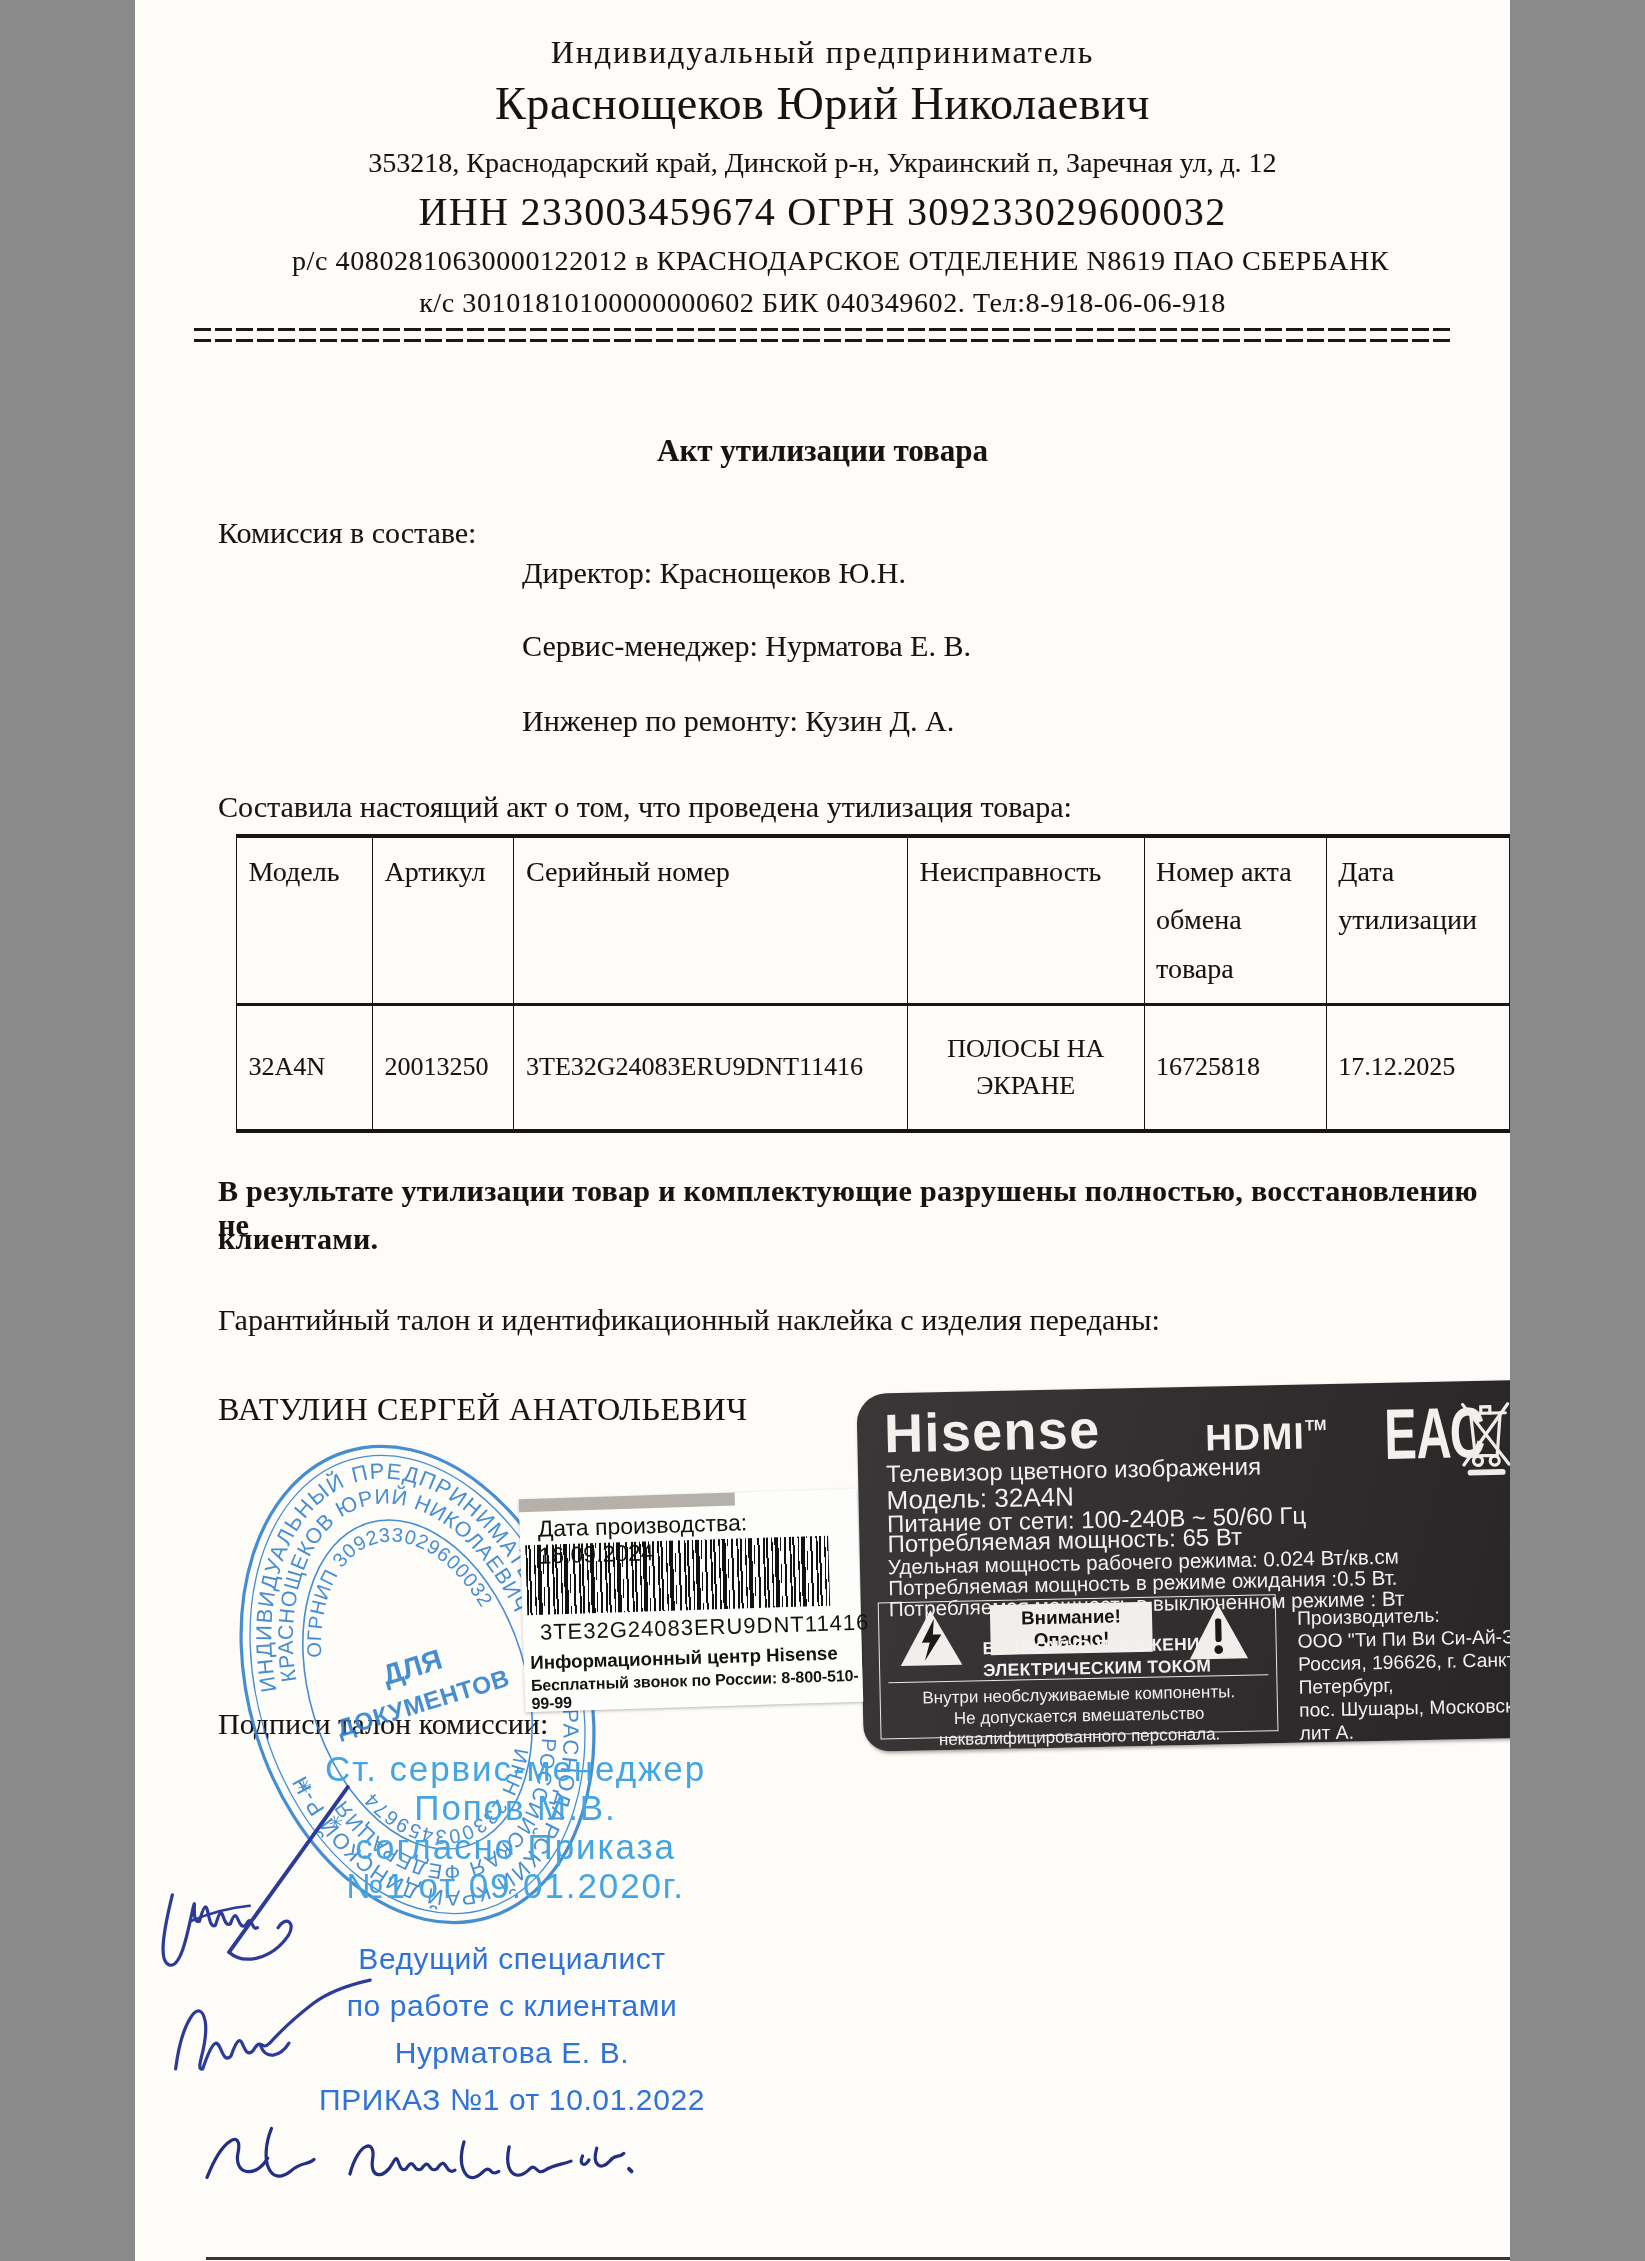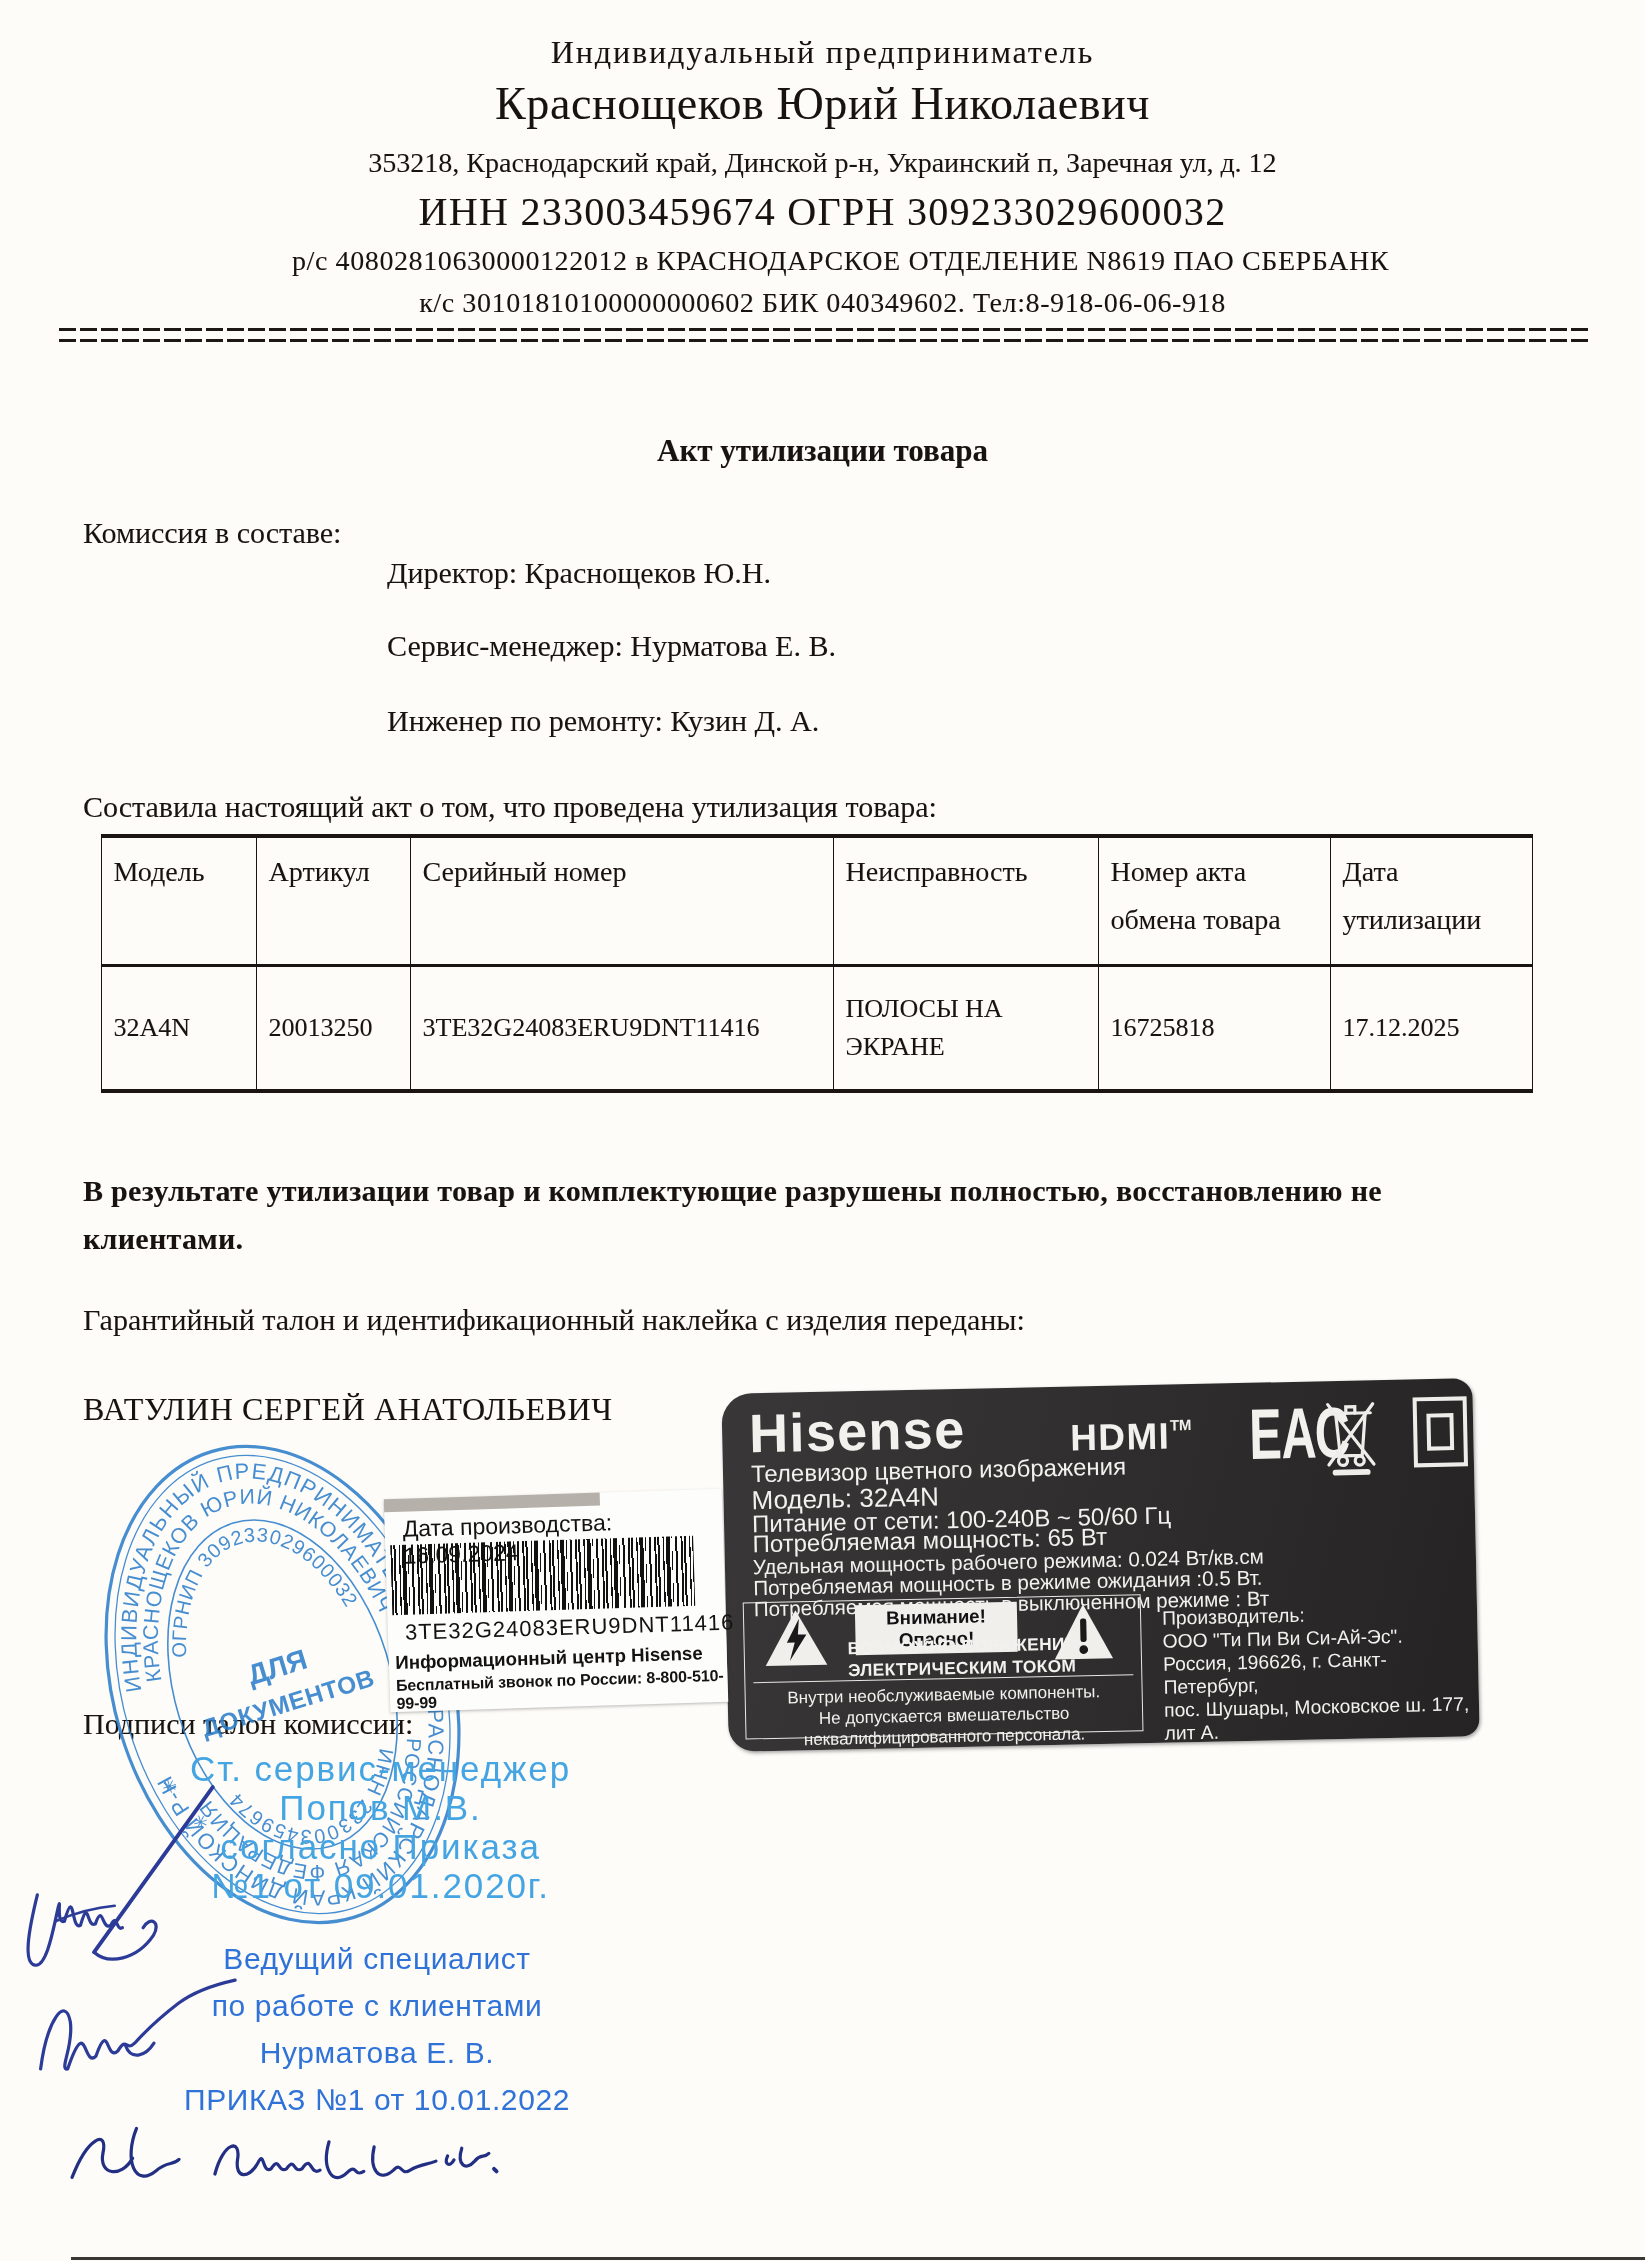--- a/index.html
+++ b/index.html
@@ -1,17 +1,17 @@
 <!DOCTYPE html>
 <html style="font-size:10.3px"><head>
 <meta charset="utf-8">
 <style>
   html,body{margin:0;padding:0;background:#8a8a8a;}
   .page{
-    position:relative; width:1645px; height:2261px; margin:0 auto;
+    position:relative; width:1375px; height:2261px; margin:0 auto;
     background:#fdfcf9; overflow:hidden;
     font-family:"Liberation Serif", serif; color:#181310;
   }
   .abs{position:absolute;}
   .ctr{left:0;right:0;text-align:center;}
   .scan-text{text-shadow:0.4px 0.4px 0 rgba(70,45,25,.22);}
 
   
   .h-line1{top:34px;font-size:32px;letter-spacing:1.9px;}
   .h-name{top:77px;font-size:46px;letter-spacing:0.6px;}
@@ -34,21 +34,21 @@
   .warranty{top:1303px;left:83px;font-size:30px;}
   .recipient{top:1391px;left:83px;font-size:32px;letter-spacing:0.6px;}
   .signatures-label{top:1707px;left:83px;font-size:30px;}
 
   
   .util-table{position:absolute;left:101px;top:834px;border-collapse:collapse;
     border-top:4.5px solid #1a1512;border-bottom:4.5px solid #1a1512;}
   .util-table td{border:1.9px solid #1a1512;font-family:"Liberation Serif",serif;}
   .util-table thead td{vertical-align:top;padding:10.3px 11.6px;font-size:28px;line-height:1.72;border-bottom:3.9px solid #1a1512;height:129px;box-sizing:border-box;}
   .util-table tbody td{vertical-align:middle;padding:6.4px 11.6px;font-size:26px;height:126px;box-sizing:border-box;}
-  .cell-fault{font-size:24.5px;line-height:1.45;}
+  .cell-fault{font-size:24.5px;line-height:1.45;text-align:center;}
 
   
   .stamp-round{left:102px;top:1430px;width:361px;height:509px;
     transform:rotate(-17deg);opacity:.88;}
   .stamp-round text{font-family:"Liberation Sans",sans-serif;fill:currentColor;}
 
   
   .tv-label{left:725px;top:1386px;width:751px;height:358px;
     transform:rotate(-1.2deg);
     background:linear-gradient(105deg,#3a3738 0%,#2e2c2d 55%,#252324 100%);

